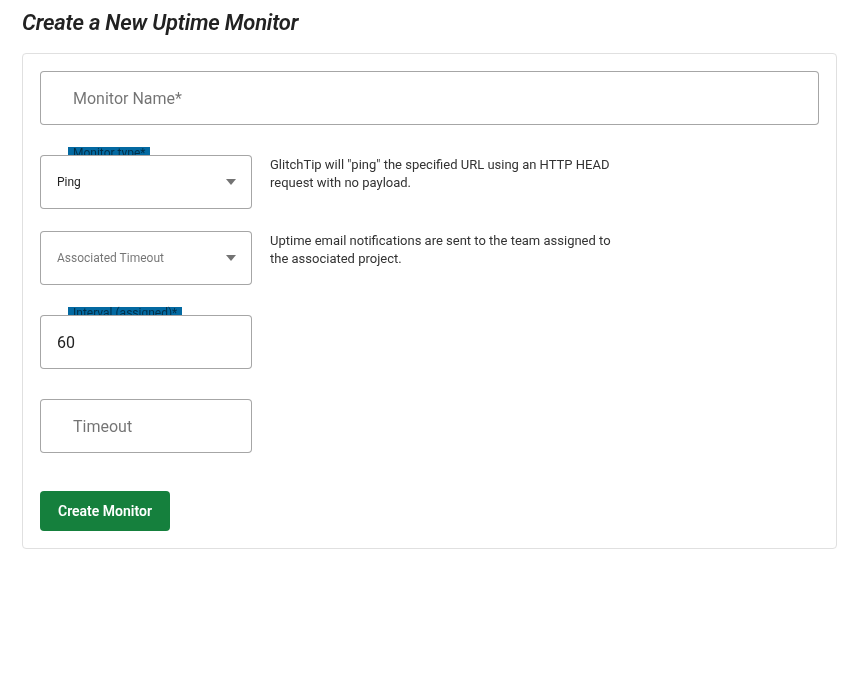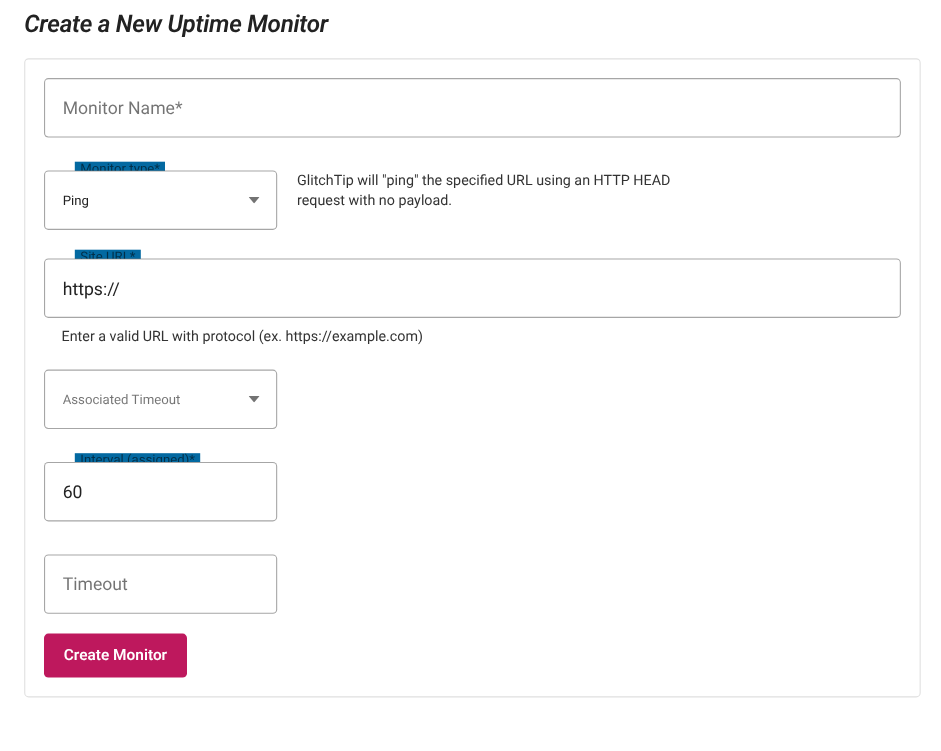--- a/index.html
+++ b/index.html
@@ -37,21 +37,21 @@
       align-items: center;
     }
     .field-wrap.large { height: 54px; }
     .field-label {
       color: rgba(0,0,0,0.55);
       font-size: 16px;
       pointer-events: none;
     }
     .label-inside {
       position: absolute;
-      left: 16px;
+      left: 32px;
       top: 50%;
       transform: translateY(-50%);
     }
     .label-floating {
       position: absolute;
       left: 28px;
       top: -8px;
       background: #0369a1;
       padding: 0 5px;
       font-size: 12px;
@@ -100,22 +100,22 @@
       padding-top: 1px;
     }
     .hint {
       font-size: 13px;
       color: #333;
       margin-top: 10px;
       padding-left: 16px;
     }
 
     .submit {
-      margin-top: 18px;
-      background: #be185d;
+      margin-top: 38px;
+      background: #15803d;
       color: #fff;
       border: none;
       border-radius: 4px;
       font-size: 14px;
       font-weight: 600;
       padding: 12px 18px;
       cursor: pointer;
       font-family: inherit;
     }
   </style>
@@ -144,42 +144,34 @@
           <svg viewBox="0 0 10 6">
               <path d="M0 0l5 6 5-6z"></path>
             </svg>
         </span>
       </div>
     </div>
     <div class="aside-text">GlitchTip will "ping" the specified URL using an HTTP HEAD request with no payload.</div>
   </div>
 
   
-  <div class="row" style="display:block; margin-top:26px;">
-    <div class="field field-full">
-      <span class="label-floating">Site URL*</span>
-      <div class="field-wrap large">
-        <input type="text" value="https://" style="">
-      </div>
-    </div>
-    <div class="hint">Enter a valid URL with protocol (ex. https://example.com)</div>
-  </div>
 
   
   <div class="row" style="margin-top:22px;">
     <div class="field field-narrow">
       <div class="field-wrap large">
         <span class="select-val" style="color:rgba(0,0,0,0.55)">Associated Timeout</span>
         <span class="chevron">
           <svg viewBox="0 0 10 6">
               <path d="M0 0l5 6 5-6z"></path>
             </svg>
         </span>
       </div>
     </div>
+    <div class="aside-text">Uptime email notifications are sent to the team assigned to the associated project.</div>
   </div>
 
   
   <div class="row">
     <div class="field field-narrow">
       <span class="label-floating">Interval (assigned)*</span>
       <div class="field-wrap large">
         <input type="text" value="60" style="">
       </div>
     </div>

